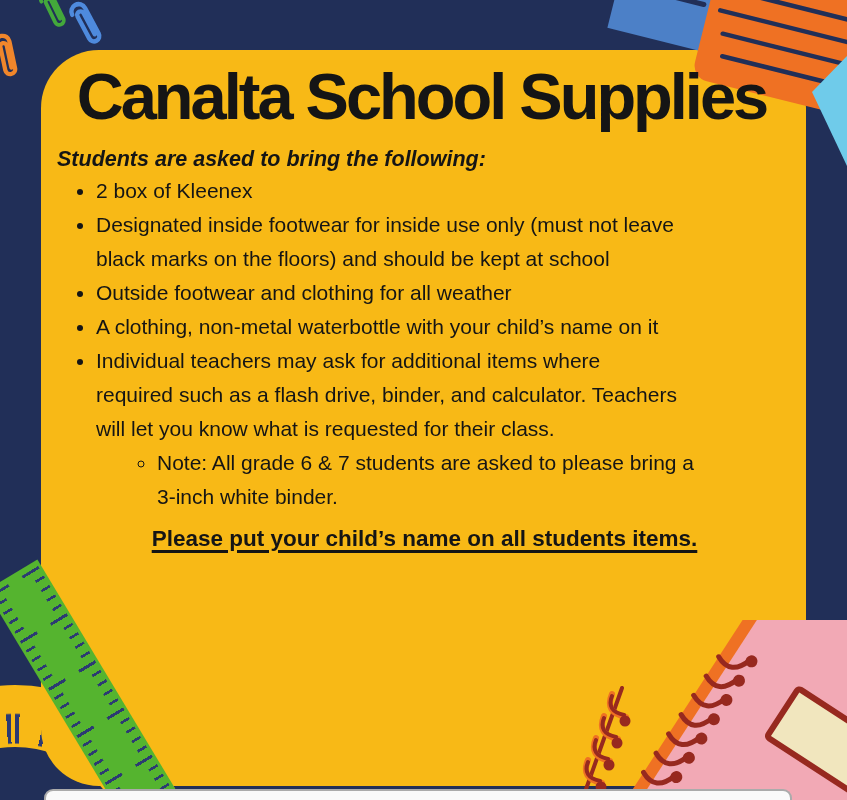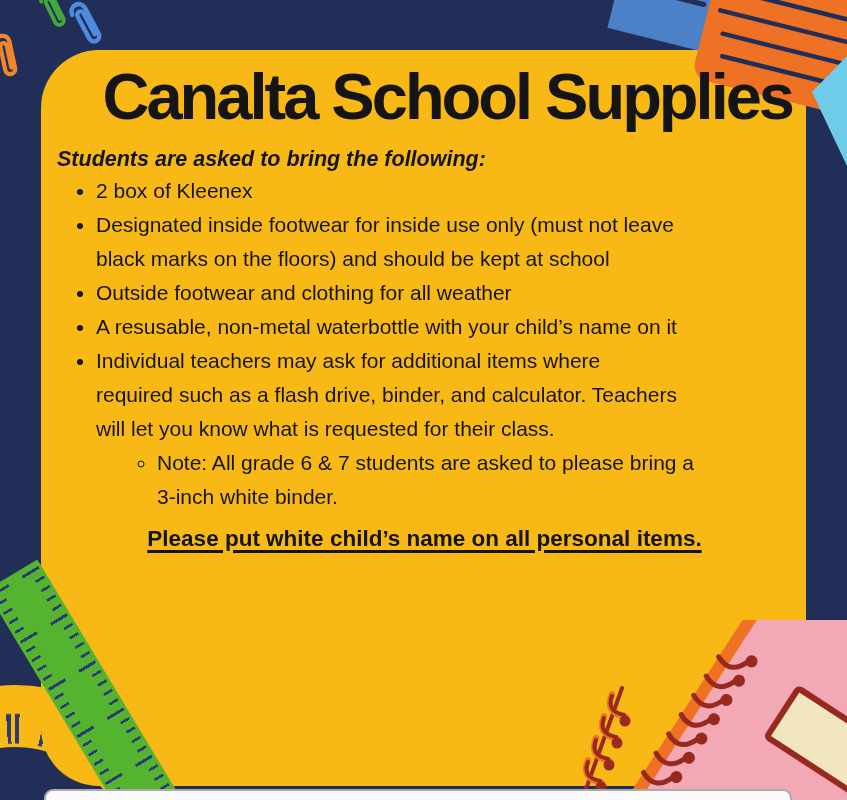--- a/index.html
+++ b/index.html
@@ -50,21 +50,21 @@
   
   .bottom-bar{
     position:absolute; left:44px; top:789px; width:748px; height:14px;
     background:var(--bar); border:2px solid var(--bar_border); border-bottom:none;
     border-radius:9px 9px 0 0; box-sizing:border-box; z-index:6;
   }
   
   .content{position:absolute; left:57px; top:58px; width:735px; color:var(--ink); z-index:5;}
   .title{
     font-size:65px; font-weight:bold; letter-spacing:-3px; line-height:1;
-    text-align:right; white-space:nowrap; margin:6px 0 0 -6px;
+    text-align:center; white-space:nowrap; margin:6px 0 0 -6px;
   }
   .intro{
     font-size:19px; line-height:28px; font-weight:400; text-align:center;
     white-space:pre-line; margin:8px 0 0;
   }
   .list-heading{font-size:21.5px; font-weight:bold; margin:18px 0 0;font-style:italic;}
   ul.supplies{margin:2px 0 0; padding-left:39px; font-size:21px; line-height:34px; list-style:disc;}
   ul.supplies ::marker{color:var(--ink);}
   ul.supplies .pl{white-space:pre-line;}
   ul.note-list{list-style:circle; padding-left:61px; margin:0; font-size:21px; line-height:34px;}
@@ -156,26 +156,26 @@
   </svg>
 
   <div class="content">
     <h1 class="title">Canalta School Supplies</h1>
     <p class="list-heading">Students are asked to bring the following:</p>
     <ul class="supplies">
       <li><span class="pl">2 box of Kleenex</span></li>
       <li><span class="pl">Designated inside footwear for inside use only (must not leave
 black marks on the floors) and should be kept at school</span></li>
       <li><span class="pl">Outside footwear and clothing for all weather</span></li>
-      <li><span class="pl">A resusable, </span><span class="pl u">non-metal</span><span class="pl"> waterbottle with your child’s name on it</span></li>
+      <li><span class="pl">A clothing, </span><span class="pl u">non-metal</span><span class="pl"> waterbottle with your child’s name on it</span></li>
       <li><span class="pl">Individual teachers may ask for additional items where
 required such as a flash drive, binder, and calculator. Teachers
 will let you know what is requested for their class.</span><ul class="note-list">
             <li><span class="pl">Note: All grade 6 &amp; 7 students are asked to please bring a
 3-inch white binder.</span></li>
           </ul></li>
     </ul>
-    <p class="footer-line">Please put white child’s name on all personal items.</p>
+    <p class="footer-line">Please put your child’s name on all students items.</p>
   </div>
 
   <div class="bottom-bar"></div>
 
 </div>
 
 </body></html>

